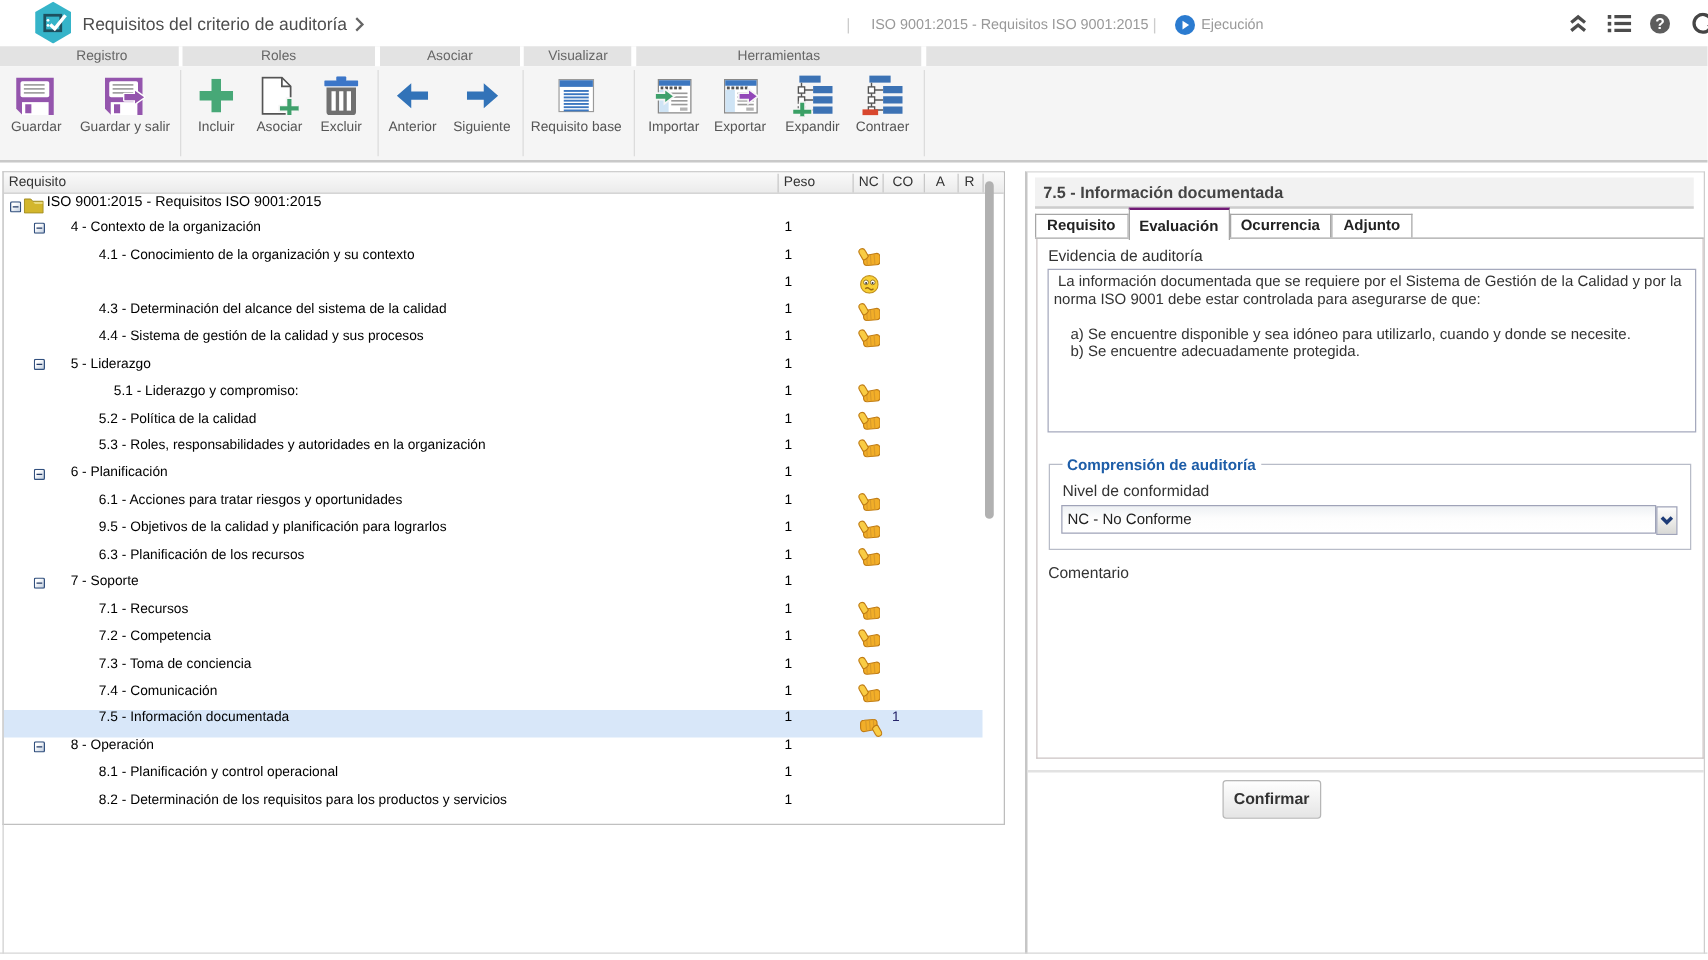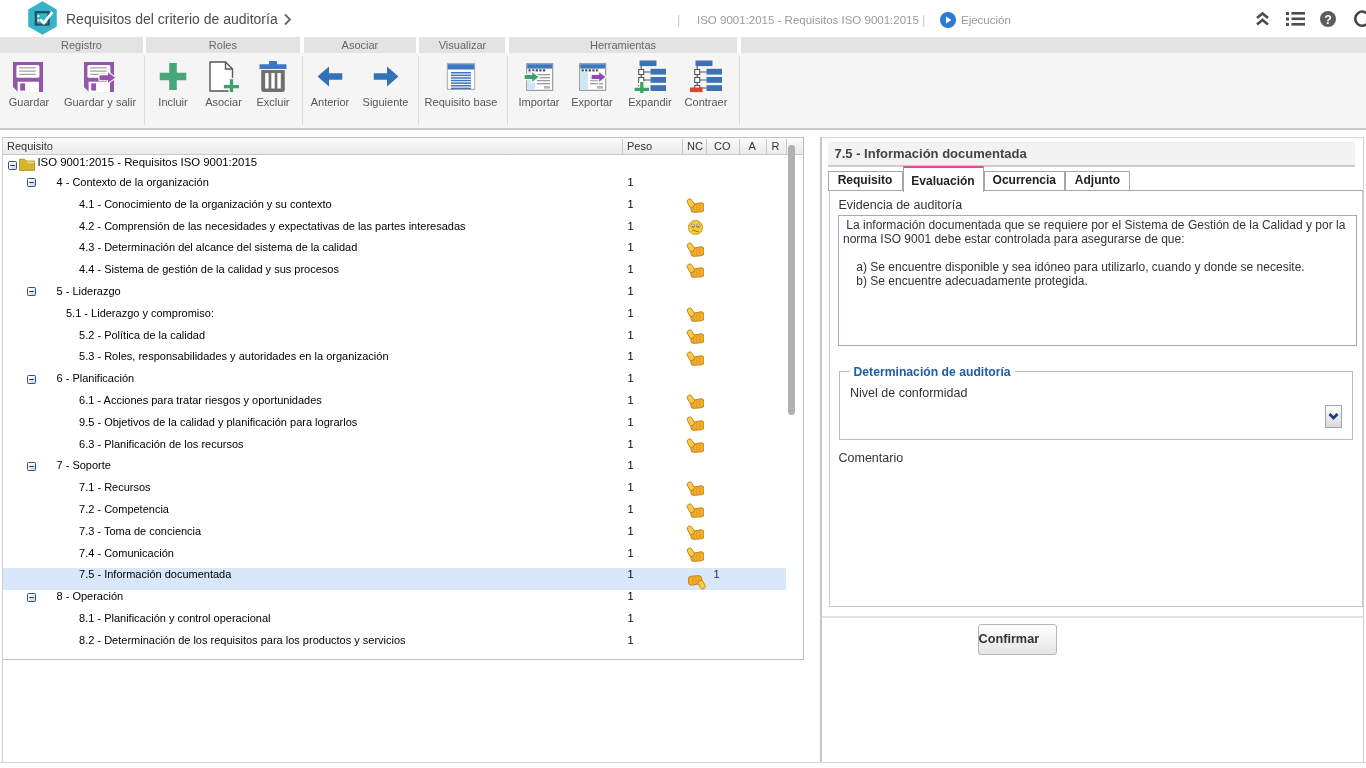--- a/index.html
+++ b/index.html
@@ -26,21 +26,21 @@
 .tab { position:absolute; background:#fff; border:1px solid #a6a6a6; border-bottom:none; font-weight:bold; font-size:12px; color:#222; text-align:center; z-index:1; }
 #tabline { position:absolute; left:6px; top:51.8px; width:535px; height:1px; background:#a6a6a6; z-index:2; }
 #tabbox { position:absolute; left:6.5px; top:52.5px; width:534.5px; height:416.5px; border-left:1px solid #ccc4c4; border-right:1px solid #ccc4c4; border-bottom:1px solid #ccc4c4; background:#fff; }
 .flabel { position:absolute; font-size:12.5px; color:#333; white-space:nowrap; }
 .tarea { position:absolute; border:1px solid #a5a9bd; background:#fff; font-size:12px; color:#333; line-height:13.9px; white-space:pre-wrap; padding:3.5px 4px; }
 #fieldset1 { position:absolute; left:16.5px; top:233px; width:514px; height:68.5px; border:1px solid #b8bcc8; }
 #legend1 { position:absolute; left:10px; top:-7px; background:#fff; padding:0 4px; font-size:12.2px; font-weight:bold; color:#1d5da8; }
 #selbox { position:absolute; left:27px; top:266px; width:476px; height:22.5px; border:1px solid #9fa3b8; background:linear-gradient(#eef1f4,#fdfdfd 45%,#ffffff); font-size:12px; color:#222; line-height:21px; padding-left:4px; }
 #selbtn { position:absolute; left:503px; top:266.5px; width:17px; height:23px; border:1px solid #9fa3b8; background:linear-gradient(#fdfdfd,#f0f0ee 40%,#d9d9d6); }
 #btnbar-line { position:absolute; left:0px; top:478px; width:541px; height:2px; background:#e2e2e2; }
-.btn { position:absolute; top:485.5px; height:31px; border-radius:3px; font-weight:bold; font-size:12.7px; text-align:left; }
+.btn { position:absolute; top:485.5px; height:31px; border-radius:3px; font-weight:bold; font-size:12.7px; text-align:center; }
 #btn1 { left:155.5px; width:79.5px; background:linear-gradient(#fefefe,#e5e5e5); border:1px solid #b6b6b6; color:#333; line-height:29px; }
 #btn2 { left:239.5px; width:147.5px; background:#3a52c4; border:1px solid #3241a0; color:#fff; line-height:29px; }
 </style></head><body>
 <div id="topbar">
 <svg class="abs" style="left:7px;top:1px" width="31" height="34" viewBox="0 0 31 34">
 <path d="M15.5,0.3 L29.8,8.6 L29.8,25.4 L15.5,33.7 L1.2,25.4 L1.2,8.6 Z" fill="#35b4c9"></path>
 <rect x="8.8" y="11.2" width="12.8" height="12.4" fill="none" stroke="#1d505e" stroke-width="2.2"></rect>
 <circle cx="11.4" cy="15.2" r="1.1" fill="#fff"></circle>
       <circle cx="11.4" cy="19.3" r="1.1" fill="#fff"></circle>
 <path d="M13.2,18.6 L16.8,22.0 L25.4,11.2" fill="none" stroke="#fff" stroke-width="2.8"></path>
@@ -296,21 +296,20 @@
         <g>
           <g transform="rotate(-6 9 9)">
 <path d="M5.6,6.2 L15.2,5.4 Q18.2,5.4 18.1,8.6 L17.8,11.8 Q17.6,14.6 14.6,14.4 L7.2,14.2 Q4.4,14.0 4.6,11.0 Z" fill="#f2ae28" stroke="#c07c14" stroke-width="0.9"></path>
 <path d="M7.6,6.4 L7.3,14.2 M10.6,6.2 L10.4,14.3 M13.6,6.0 L13.4,14.3" stroke="#d89a29" stroke-width="0.9" fill="none"></path>
 <path d="M2.0,4.0 Q1.0,1.4 3.4,0.6 Q5.8,-0.2 6.8,2.2 L8.9,6.9 Q6.9,9.7 4.4,9.4 Z" fill="#f9cc44" stroke="#c07c14" stroke-width="0.9"></path>
 </g>
         </g>
       </svg>
 </div>
 <div class="trow" style="top:81.9px">
-<span class="ttext" style="left:76.1px">4.2 - Comprensión de las necesidades y expectativas de las partes interesadas</span>
 <span class="ttext" style="left:624.5px">1</span>
 <svg class="abs" style="left:684.5px;top:0.2px" width="15" height="15" viewBox="0 0 15 15">
 <circle cx="7.5" cy="7.5" r="7" fill="#f8cf34" stroke="#c08f1d" stroke-width="0.9"></circle>
 <circle cx="4.8" cy="5.9" r="1.9" fill="#fff" stroke="#8a6a14" stroke-width="0.7"></circle>
 <circle cx="10.2" cy="5.9" r="1.9" fill="#fff" stroke="#8a6a14" stroke-width="0.7"></circle>
 <circle cx="4.9" cy="6.3" r="0.8" fill="#333"></circle>
         <circle cx="10.1" cy="6.3" r="0.8" fill="#333"></circle>
 <path d="M4.2,11.0 Q5.8,9.4 7.5,11.0 Q9.2,12.6 10.8,11.0" fill="none" stroke="#9a6a10" stroke-width="1.0"></path>
 </svg>
 </div>
@@ -348,21 +347,21 @@
             <stop offset="1" stop-color="#bccadd"></stop>
           </linearGradient>
         </defs>
         <rect x="0.5" y="0.5" width="8" height="8" rx="1" fill="url(#mb)" stroke="#32507e"></rect>
         <path d="M2.2,4.5 H6.8" stroke="#223a66" stroke-width="1.1"></path>
       </svg>
 <span class="ttext" style="left:53.5px">5 - Liderazgo</span>
 <span class="ttext" style="left:624.5px">1</span>
 </div>
 <div class="trow" style="top:169.1px">
-<span class="ttext" style="left:63px">5.1 - Liderazgo y compromiso:</span>
+<span class="ttext" style="left:88px">5.1 - Liderazgo y compromiso:</span>
 <span class="ttext" style="left:624.5px">1</span>
 <svg class="abs" style="left:682.5px;top:0.4px" width="18.5" height="18" viewBox="0 0 18.5 18">
         <g>
           <g transform="rotate(-6 9 9)">
 <path d="M5.6,6.2 L15.2,5.4 Q18.2,5.4 18.1,8.6 L17.8,11.8 Q17.6,14.6 14.6,14.4 L7.2,14.2 Q4.4,14.0 4.6,11.0 Z" fill="#f2ae28" stroke="#c07c14" stroke-width="0.9"></path>
 <path d="M7.6,6.4 L7.3,14.2 M10.6,6.2 L10.4,14.3 M13.6,6.0 L13.4,14.3" stroke="#d89a29" stroke-width="0.9" fill="none"></path>
 <path d="M2.0,4.0 Q1.0,1.4 3.4,0.6 Q5.8,-0.2 6.8,2.2 L8.9,6.9 Q6.9,9.7 4.4,9.4 Z" fill="#f9cc44" stroke="#c07c14" stroke-width="0.9"></path>
 </g>
         </g>
       </svg>
@@ -547,34 +546,35 @@
 <div class="trow" style="top:496.1px">
 <span class="ttext" style="left:76.1px">8.2 - Determinación de los requisitos para los productos y servicios</span>
 <span class="ttext" style="left:624.5px">1</span>
 </div>
 <div id="sbthumb" style="left:784.5px;top:7px;width:7px;height:270.5px"></div>
 </div>
 <div id="rightpanel">
 <div id="rp-title">7.5 - Información documentada</div>
 <div class="tab" style="left:5.5px;top:33px;width:75px;height:18.8px;line-height:16.5px">Requisito</div>
 <div id="tabline"></div>
-<div class="tab" style="left:80.5px;top:28px;width:81px;height:25.7px;line-height:26px;border-top:2px solid #ec4899;z-index:3">Evaluación</div>
+<div class="tab" style="left:80.5px;top:28px;width:81px;height:25.7px;line-height:26px;border-top:2px solid #701a75;z-index:3">Evaluación</div>
 <div class="tab" style="left:161.5px;top:33px;width:81.5px;height:18.8px;line-height:16.5px">Ocurrencia</div>
 <div class="tab" style="left:243px;top:33px;width:65px;height:18.8px;line-height:16.5px">Adjunto</div>
 <div id="tabbox"></div>
 <span class="flabel" style="left:16.5px;top:60px">Evidencia de auditoría</span>
 <div class="tarea" style="left:16px;top:76.5px;width:518.5px;height:131px"> La información documentada que se requiere por el Sistema de Gestión de la Calidad y por la
 norma ISO 9001 debe estar controlada para asegurarse de que:
 
     a) Se encuentre disponible y sea idóneo para utilizarlo, cuando y donde se necesite.
     b) Se encuentre adecuadamente protegida.</div>
 <div id="fieldset1">
-      <span id="legend1">Determinación de auditoría</span>
+      <span id="legend1">Comprensión de auditoría</span>
     </div>
 <span class="flabel" style="left:28px;top:248px">Nivel de conformidad</span>
+<div id="selbox">NC - No Conforme</div>
 <div id="selbtn"><svg width="15" height="21" viewBox="0 0 15 21">
         <path d="M3.5,8 L7.5,12 L11.5,8" fill="none" stroke="#1e3c78" stroke-width="2.8"></path>
       </svg></div>
 <span class="flabel" style="left:16.5px;top:313px">Comentario</span>
 <div id="btnbar-line"></div>
 <div class="btn" id="btn1">Confirmar</div>
 </div>
 <div class="abs" style="left:1.5px;top:137px;width:1px;height:626px;background:#d0d0d0"></div>
 <div class="abs" style="left:0;top:761.5px;width:1366px;height:1.6px;background:#d6d6d6"></div>
 </body></html>

